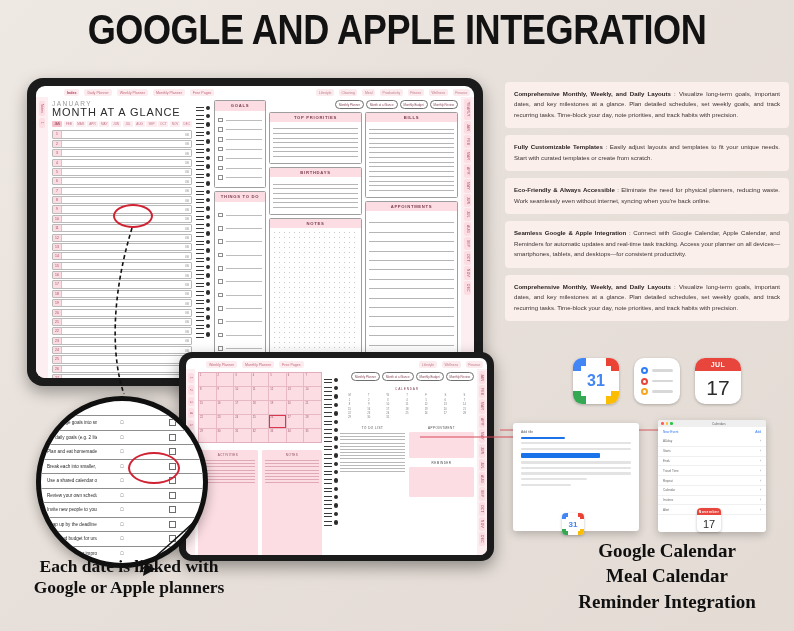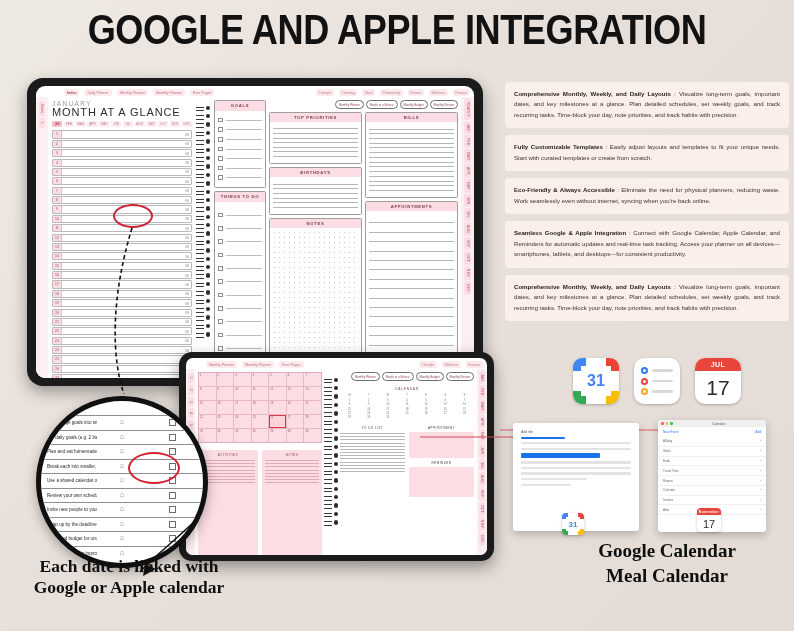--- a/index.html
+++ b/index.html
@@ -948,21 +948,21 @@
 <div class="redellipse" style="left:113px;top:204px;width:40px;height:24px;"></div>
 
 <svg width="794" height="631" style="position:absolute;left:0;top:0;pointer-events:none;">
   <path d="M132 228 C 110 300, 112 360, 124 394" stroke="#111" stroke-width="1.6" fill="none" stroke-dasharray="4,3"></path>
   <path d="M196 520 C 170 545, 150 560, 140 572" stroke="#111" stroke-width="1.6" fill="none"></path>
   <path d="M143 576 l 2 -12 l 11 5 z" fill="#111"></path>
   <line x1="420" y1="437" x2="516" y2="437" stroke="#d94b5a" stroke-width="1.1"></line>
   <line x1="500" y1="430" x2="720" y2="430" stroke="#d94b5a" stroke-width="0.9"></line>
 </svg>
 
-<div class="caption-left">Each date is linked with Google or Apple calendar</div>
+<div class="caption-left">Each date is linked with Google or Apple planners</div>
 
 <div class="cards" id="cards">
     <div class="card">
       <p><b>Comprehensive Monthly, Weekly, and Daily Layouts</b> : Visualize long-term goals, important dates, and key milestones at a glance. Plan detailed schedules, set weekly goals, and track recurring tasks. Time-block your day, note priorities, and track habits with precision.</p>
     </div>
     <div class="card">
       <p><b>Fully Customizable Templates</b> : Easily adjust layouts and templates to fit your unique needs. Start with curated templates or create from scratch.</p>
     </div>
     <div class="card">
       <p><b>Eco-Friendly &amp; Always Accessible</b> : Eliminate the need for physical planners, reducing waste. Work seamlessly even without internet, syncing when you're back online.</p>
@@ -1070,13 +1070,14 @@
     </div>
 </div>
 <div class="acal" style="position:absolute;left:697px;top:508px;width:24px;height:24px;border-radius:4px;">
   <div class="hd" style="height:7px;font-size:3.4px">November</div>
   <div class="dy" style="height:17px;font-size:11px">17</div>
 </div>
 
 <div class="caption-right" id="caprt">
     <div>Google Calendar</div>
     <div>Meal Calendar</div>
+    <div>Reminder Integration</div>
   </div>
 
 </body></html>

